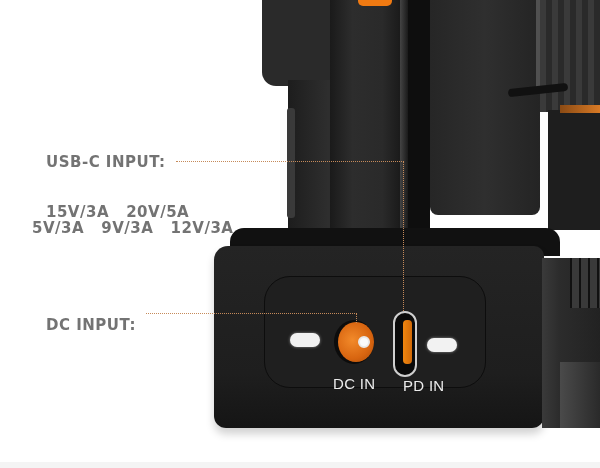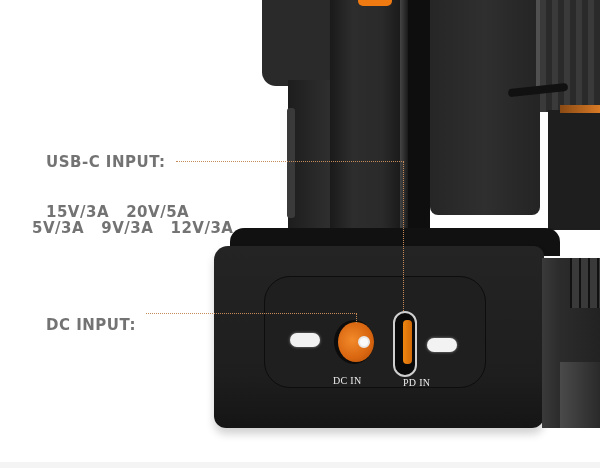--- a/index.html
+++ b/index.html
@@ -118,22 +118,22 @@
     .usbc-port {
       position: absolute; left: 393px; top: 311px; width: 24px; height: 66px;
       border-radius: 12px; background: #0a0a0a; border: 2px solid #cfcfcf;
     }
     .usbc-tongue {
       position: absolute; left: 403px; top: 320px; width: 9px; height: 44px;
       border-radius: 4px; background: linear-gradient(90deg, #f0860f, #d26a08);
     }
 
     .port-label {
-      position: absolute; font-family: Liberation Serif, serif;
-      font-size: 10px; color: #ececec; letter-spacing: 0.3px;
+      position: absolute; font-family: Liberation Sans, sans-serif;
+      font-size: 15px; color: #ececec; letter-spacing: 0.3px;
     }
     .lbl-dc { left: 333px; top: 375px; }
     .lbl-pd { left: 387px; top: 377px; margin-left: 16px; }
 
     
     .leader {
       position: absolute; border-color: #c58a5a; border-style: dotted; border-width: 0;
     }
     .usb-leader-h { left: 176px; top: 161px; width: 228px; border-top-width: 1.5px; }
     .usb-leader-v { left: 403px; top: 161px; height: 150px; border-left-width: 1.5px; }

